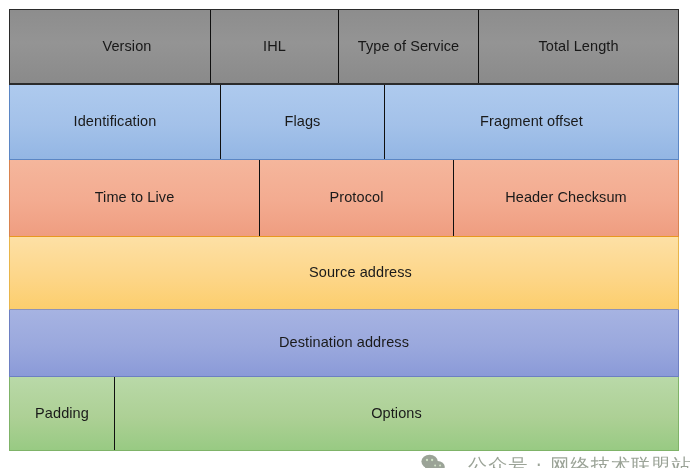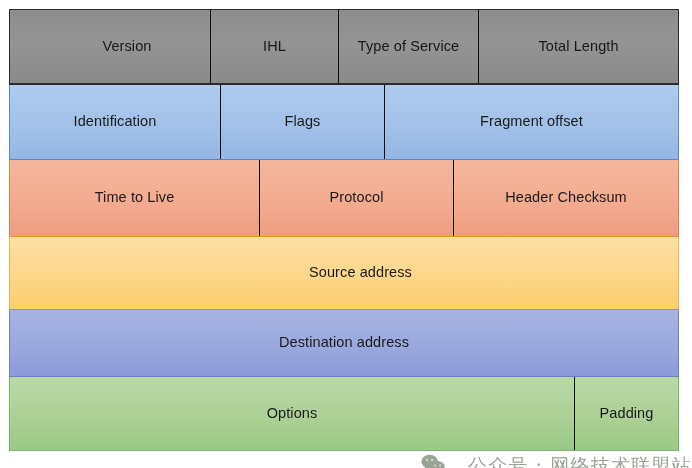--- a/index.html
+++ b/index.html
@@ -170,22 +170,22 @@
 
   <div class="row row-src">
     <div class="cell w-full">Source address</div>
   </div>
 
   <div class="row row-dst">
     <div class="cell w-full">Destination address</div>
   </div>
 
   <div class="row row-opt">
+    <div class="cell w-padding">Padding</div>
     <div class="cell w-options">Options</div>
-    <div class="cell w-padding">Padding</div>
   </div>
 
 </div>
 
 <div id="watermark">
   <span class="wm-icon">
     <svg width="24" height="21" viewBox="0 0 24 21" aria-hidden="true">
       <ellipse cx="8.6" cy="7.6" rx="8.2" ry="6.9" fill="#5e6b58"></ellipse>
       <polygon points="4.6,12.4 3.0,16.6 7.6,13.9" fill="#5e6b58"></polygon>
       <ellipse cx="16.6" cy="13.0" rx="7.2" ry="6.1" fill="#5e6b58"></ellipse>

